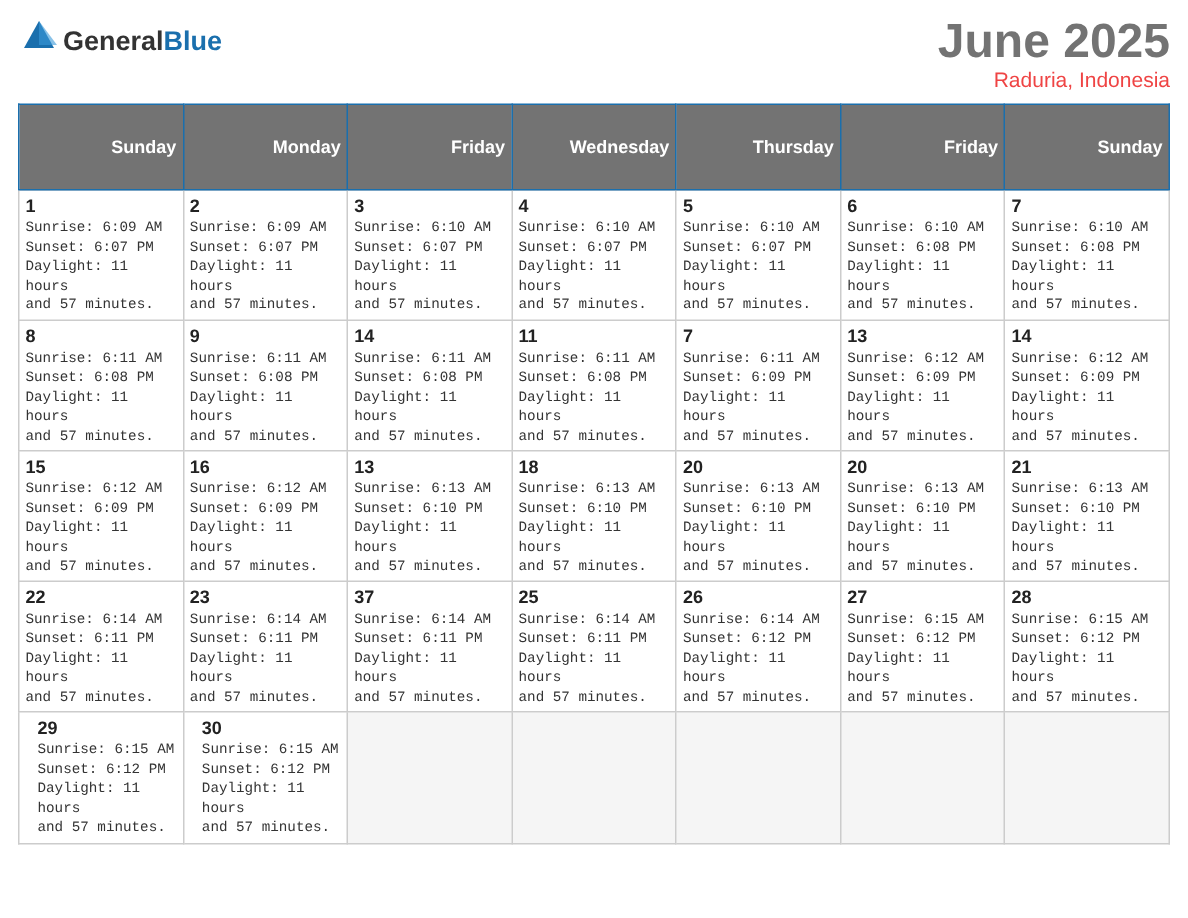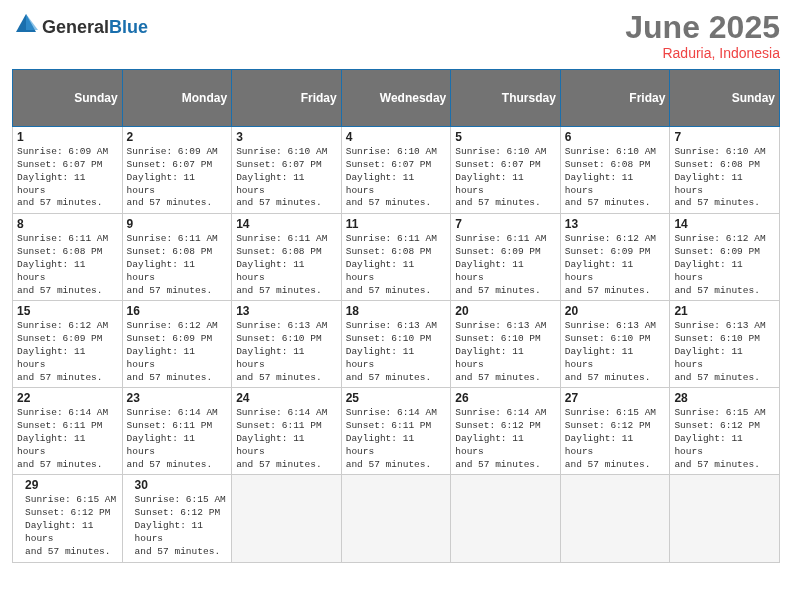--- a/index.html
+++ b/index.html
@@ -222,21 +222,21 @@
         <tr>
           <td>
             <span class="day-num">22</span>
             <div class="day-info">Sunrise: 6:14 AM<br>Sunset: 6:11 PM<br>Daylight: 11 hours <br>and 57 minutes.</div>
           </td>
           <td>
             <span class="day-num">23</span>
             <div class="day-info">Sunrise: 6:14 AM<br>Sunset: 6:11 PM<br>Daylight: 11 hours <br>and 57 minutes.</div>
           </td>
           <td>
-            <span class="day-num">24</span>
+            <span class="day-num">37</span>
             <div class="day-info">Sunrise: 6:14 AM<br>Sunset: 6:11 PM<br>Daylight: 11 hours <br>and 57 minutes.</div>
           </td>
           <td>
             <span class="day-num">25</span>
             <div class="day-info">Sunrise: 6:14 AM<br>Sunset: 6:11 PM<br>Daylight: 11 hours <br>and 57 minutes.</div>
           </td>
           <td>
             <span class="day-num">26</span>
             <div class="day-info">Sunrise: 6:14 AM<br>Sunset: 6:12 PM<br>Daylight: 11 hours <br>and 57 minutes.</div>
           </td>

